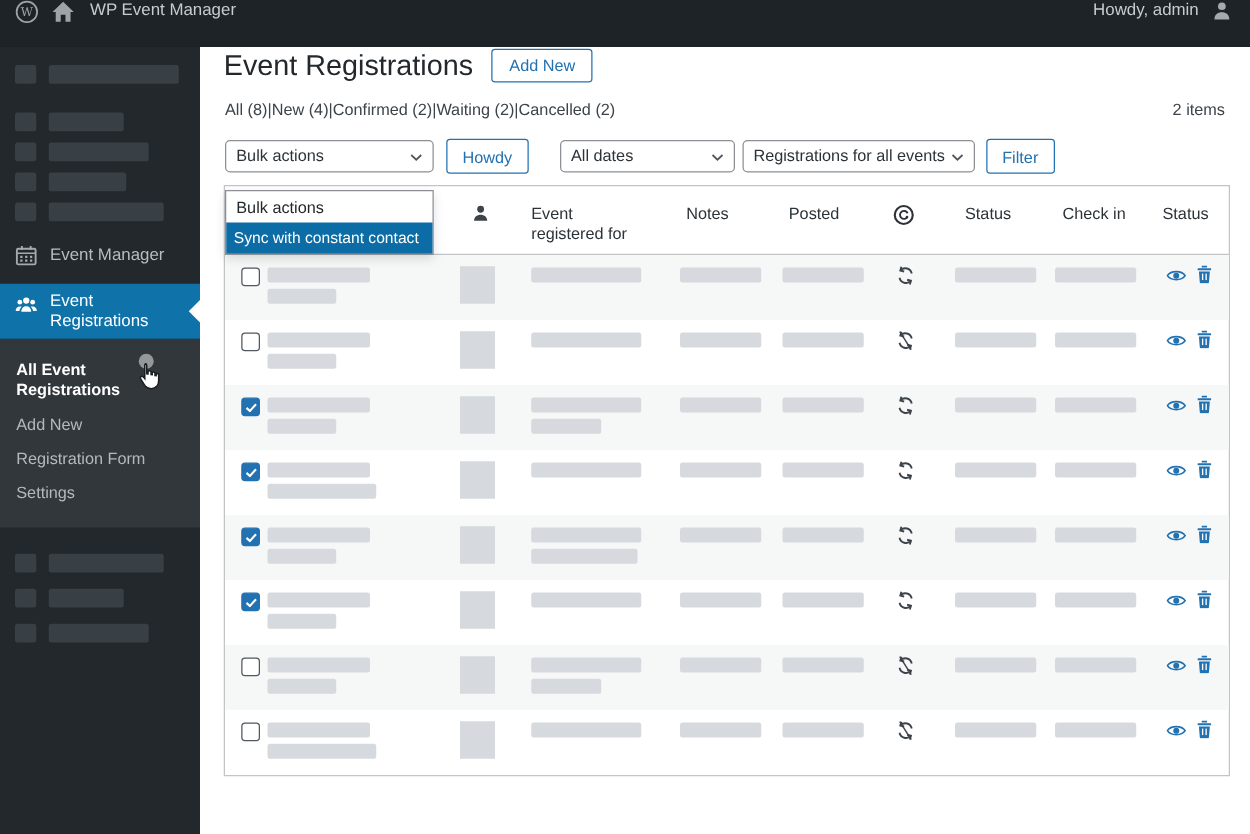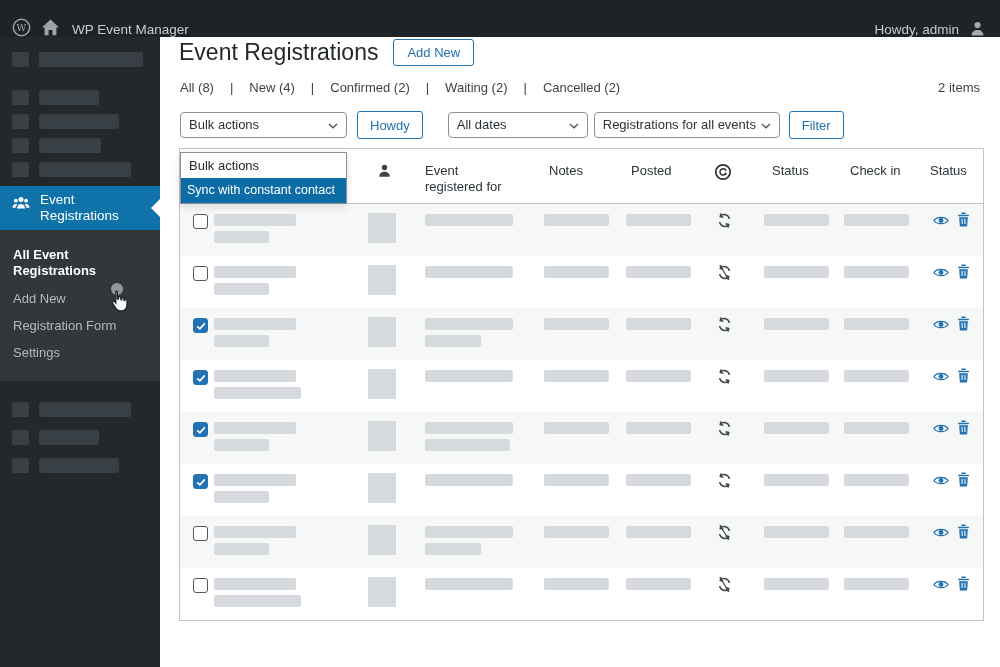--- a/index.html
+++ b/index.html
@@ -5,21 +5,21 @@
   :root{
     --accent:#2271b1; --menu-active:#0f72a8; --dd-hl:#0c6ca6;
     --row-alt:#f6f7f7; --ph:#d6dade;
   }
   *{box-sizing:border-box}
   html,body{margin:0;padding:0}
   body{width:1000px;height:667px;overflow:hidden;background:#fff;
        font-family:"Liberation Sans",sans-serif;-webkit-font-smoothing:antialiased}
   
   .admin-bar{position:fixed;top:0;left:0;width:1000px;height:37px;background:#1d2327;
-    display:flex;align-items:flex-end;gap:10px;padding:15px 14px 0 12px;color:#c8cbcf;font-size:13.5px;z-index:60}
+    display:flex;align-items:flex-start;gap:10px;padding:0 14px 0 12px;color:#c8cbcf;font-size:13.5px;z-index:60}
   .ab-icon{width:19px;height:19px;color:#9ea3a8;flex:none}
   .ab-user{width:17px;height:17px;color:#a7aaad;flex:none}
   .ab-title{margin-left:2px}
   .ab-spacer{flex:1}
   
   .sidebar{position:fixed;top:37px;left:0;bottom:0;width:160px;background:#23282d;z-index:50;color:#b4b9be}
   .ph-row{display:flex;align-items:center;gap:10px;padding-left:12px;margin-bottom:9px}
   .ph-ico{width:17px;height:15px;background:#383f45;border-radius:2px;flex:none}
   .ph-bar{height:15px;background:#383f45;border-radius:2px}
   #ph-top .ph-row:first-child{margin-top:15px;margin-bottom:23px}
@@ -42,21 +42,21 @@
   .cursor-dot{position:absolute;left:7px;top:2px;width:12px;height:12px;border-radius:50%;background:#95989b}
   .cursor-svg{position:absolute;left:1px;top:7px;width:27px;height:27px}
   
   .content{margin-left:160px;margin-top:37px;width:840px;height:630px;position:relative;background:#fff}
   .title-row{display:flex;align-items:center;gap:15px;margin:15px 0 0 19px;height:30px}
   h1{font-size:23px;font-weight:400;color:#23282d;margin:0;line-height:30px}
   .btn{border:1px solid var(--accent);background:#fff;color:var(--accent);font-size:13px;
     border-radius:3px;cursor:pointer;font-family:inherit}
   .btn-addnew{padding:5px 13px}
   .views-row{display:flex;align-items:center;margin:12px 20px 0 20px;font-size:13px;color:#3c434a;height:16px}
-  #views{display:flex;gap:16px}
+  #views{display:flex;gap:0}
   .view{cursor:pointer}
   .items-count{margin-left:auto}
   .toolbar{display:flex;align-items:center;margin:16px 0 0 20px;height:28px}
   .select{position:relative;height:26px;line-height:24px;border:1px solid #8c8f94;border-radius:4px;
     background:#fff;font-size:13px;color:#2c3338;padding:0 24px 0 8px;cursor:pointer;white-space:nowrap;overflow:hidden}
   .select .chev{position:absolute;right:8px;top:10px;width:10px;height:6px}
   .select.bulk{width:167px}
   .btn-apply{height:28px;padding:0 12px;margin-left:10px}
   .select.dates{width:140px;margin-left:25px}
   .select.events{width:186px;margin-left:6px}
@@ -214,20 +214,26 @@
       <div class="ph-row">
         <div class="ph-ico"></div>
         <div class="ph-bar" style="width: 62px;"></div>
       </div>
       <div class="ph-row">
         <div class="ph-ico"></div>
         <div class="ph-bar" style="width: 92px;"></div>
       </div>
     </div>
 
+  <div class="menu-item em">
+    <svg class="mi-icon">
+        <use href="#i-calendar"></use>
+      </svg>
+    <span class="mi-label">Event Manager</span>
+  </div>
 
   <div class="menu-item active">
     <svg class="mi-icon">
         <use href="#i-people"></use>
       </svg>
     <span class="mi-label">Event Registrations</span>
     <span class="arrow"></span>
   </div>
 
   <div class="submenu" id="submenu">

